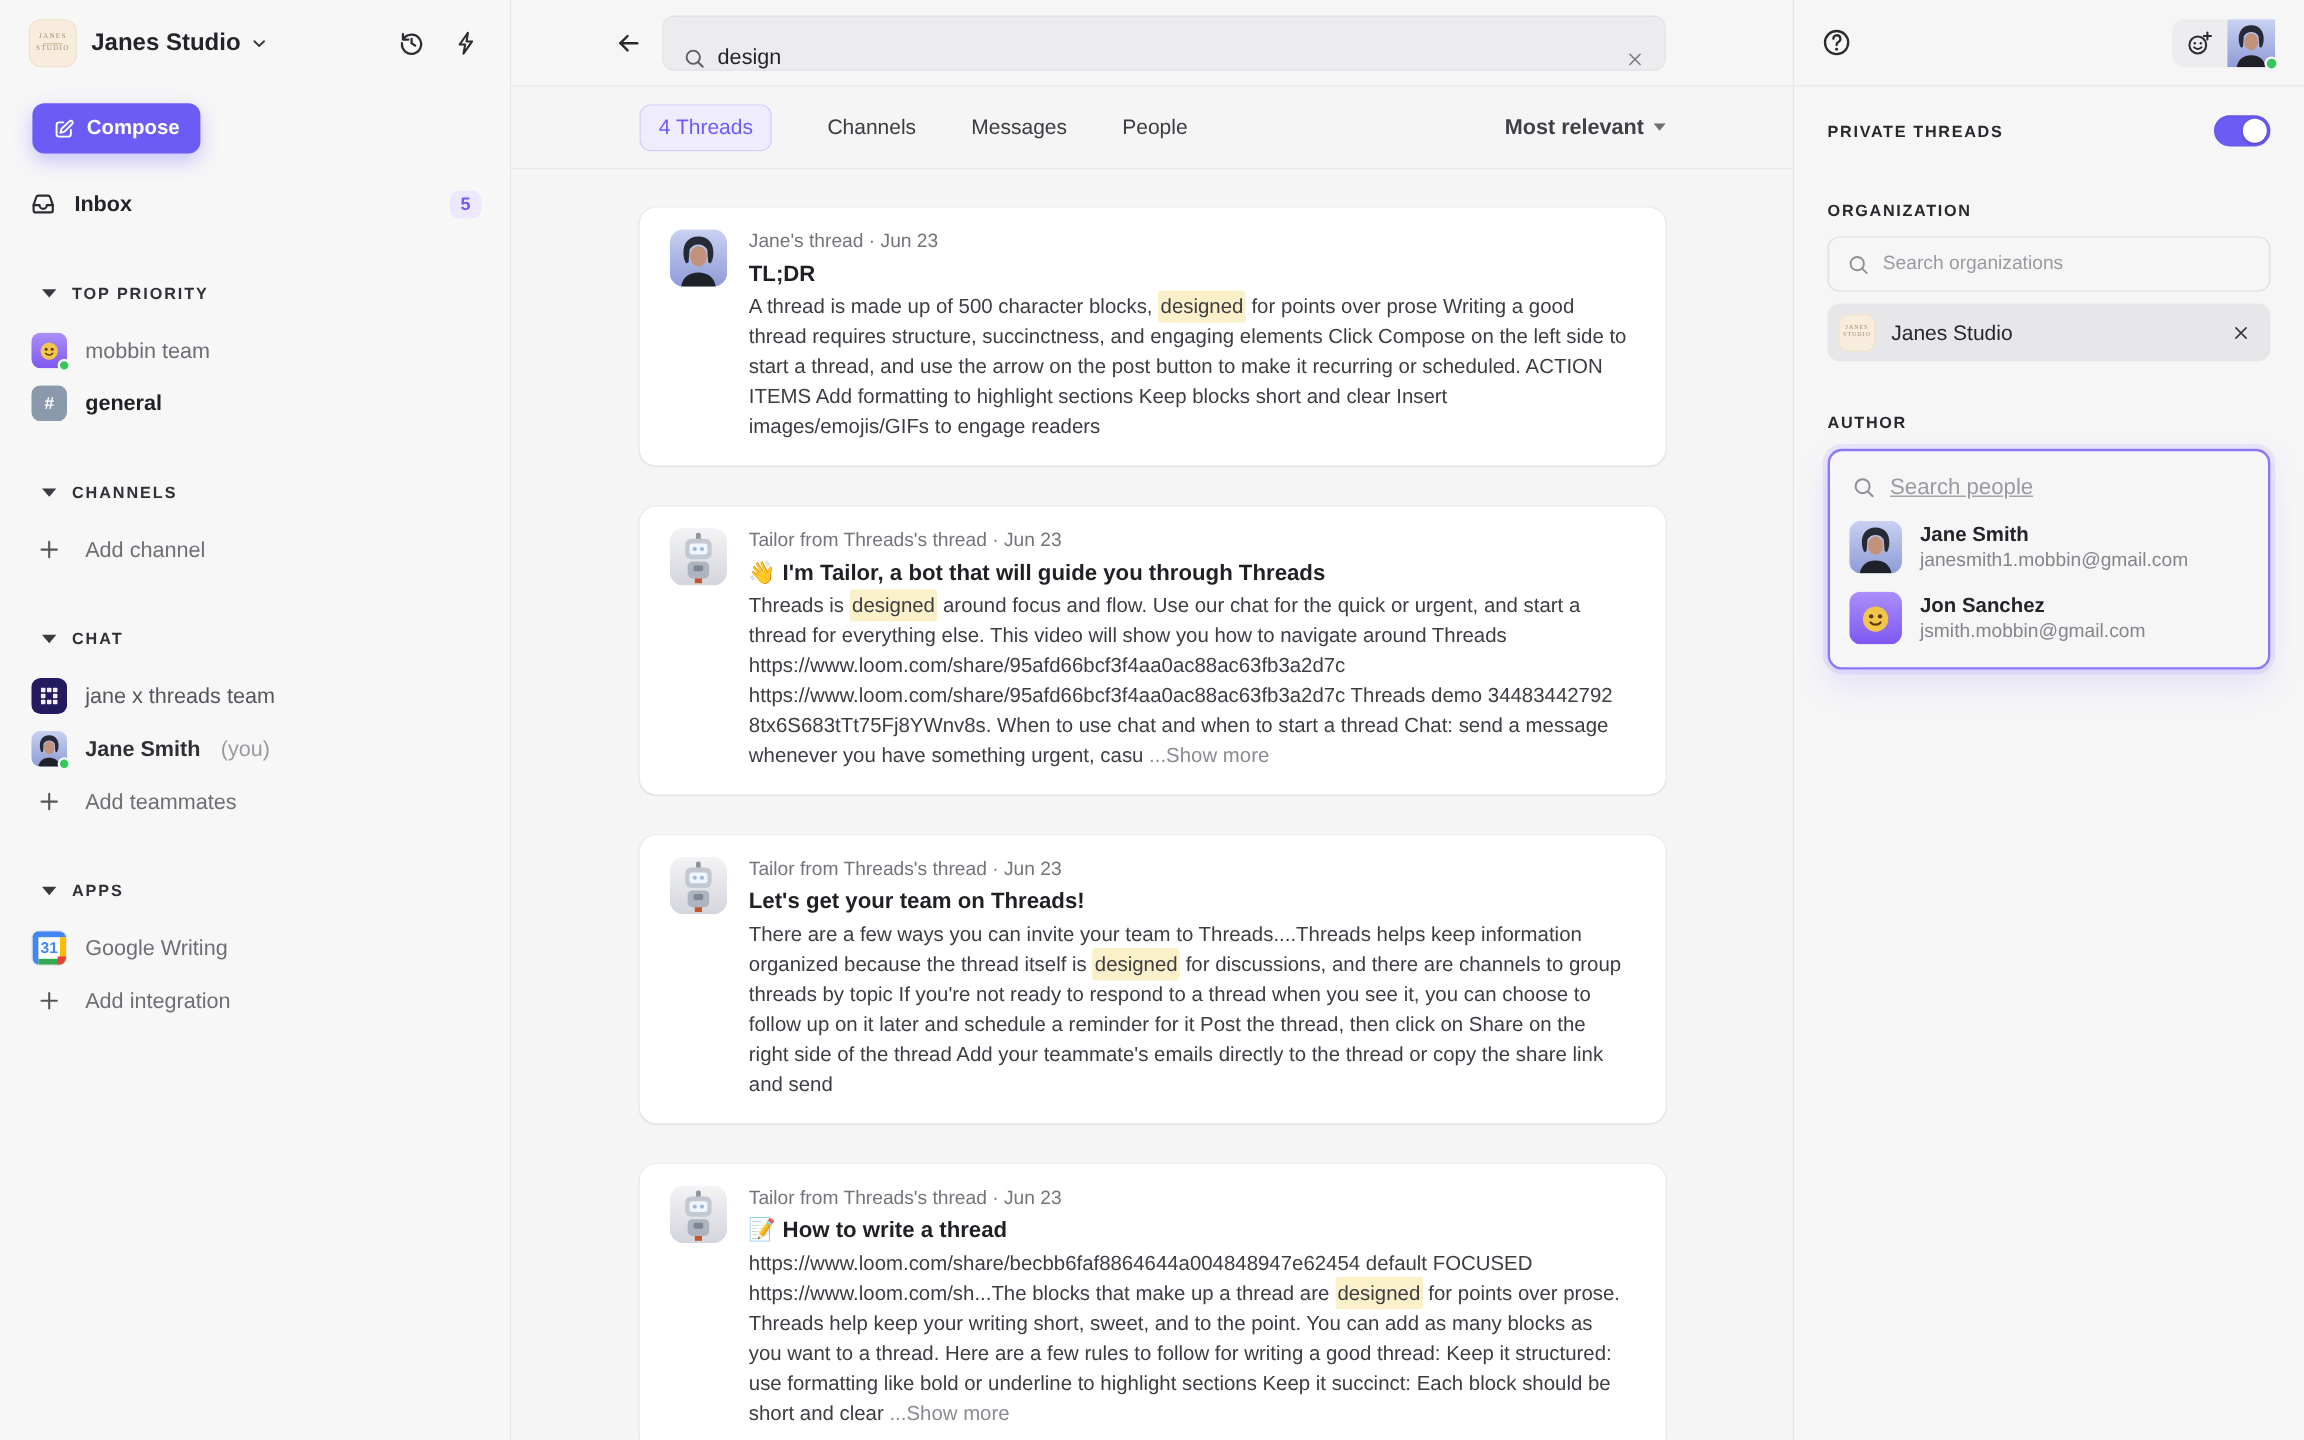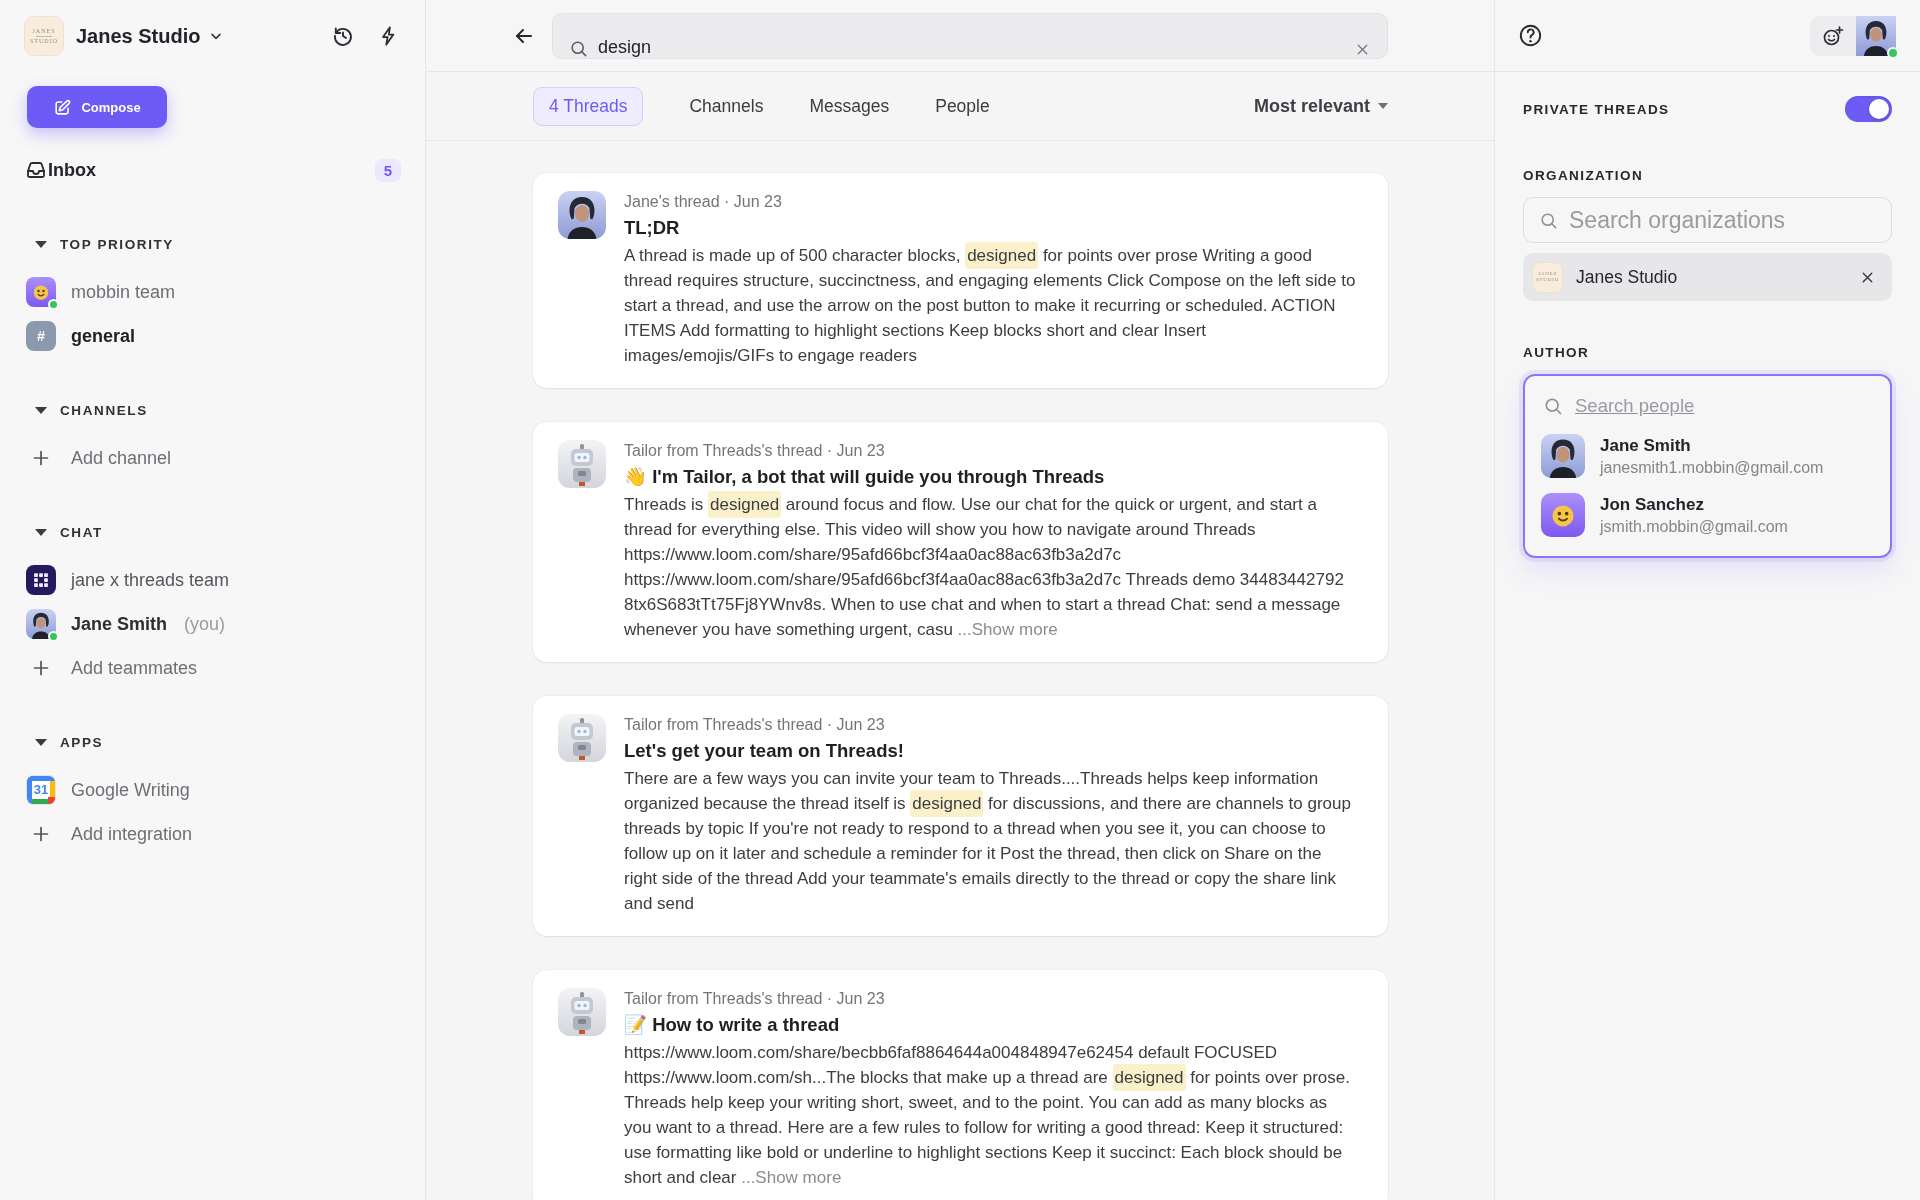--- a/index.html
+++ b/index.html
@@ -25,27 +25,27 @@
   .ws-logo span { font-size:6px; letter-spacing:1px; line-height:7px; }
   .ws-logo .rule { width:16px; border-top:1px solid #CBBB9C; margin:1px 0; }
   .ws-name { font-size:20px; font-weight:700; margin-left:12px; white-space:nowrap; }
   .ws-chevron { margin-left:8px; color:#3A3A40; display:flex; }
   .hdr-icons { margin-left:auto; display:flex; gap:14px; color:#2B2B31; }
   .icon-btn { width:32px; height:32px; display:flex; align-items:center; justify-content:center; border-radius:8px; cursor:pointer; }
 
   .compose-btn {
     margin:14px 0 0 27px; width:140px; height:42px; border-radius:10px;
     background:#6C5CF5; color:#FFF; display:flex; align-items:center; justify-content:center;
-    gap:9px; font-size:13px; font-weight:700; border:none; cursor:pointer;
+    gap:9px; font-size:17px; font-weight:700; border:none; cursor:pointer;
     box-shadow:0 6px 16px rgba(108,92,245,.35);
     text-align:center;
   }
 
   .nav { margin-top:20px; }
-  .nav-row { height:44px; display:flex; align-items:center; padding:0 24px; 
+  .nav-row { height:44px; display:flex; align-items:center; padding:0 24px; gap:14px;
     font-size:18px; font-weight:700; color:#232329; cursor:pointer; }
   .nav-row .nicon { width:24px; display:flex; color:#2B2B31; }
   .badge { margin-left:auto; background:#ECE9FE; color:#6C5CF5; font-size:15px; font-weight:700;
     padding:3px 9px; border-radius:7px; }
 
   .sec-header { margin-top:32px; height:40px; display:flex; align-items:center; gap:13px;
     padding:0 24px 0 35px; font-size:13.5px; font-weight:700; letter-spacing:1.6px; color:#303036; cursor:pointer; }
   .tri { width:0; height:0; border-left:6px solid transparent; border-right:6px solid transparent; border-top:7px solid #3A3A40; }
   .sec-list { margin-top:6px; }
   .item-row { height:44px; display:flex; align-items:center; gap:15px; padding:0 24px 0 26px;
@@ -126,21 +126,21 @@
   .filter-row { display:flex; align-items:center; justify-content:space-between; margin-top:2px; }
   .flabel { font-size:13.5px; font-weight:700; letter-spacing:1.4px; color:#27272C; }
   .toggle { width:47px; height:26px; border-radius:13px; background:#6C5CF5; position:relative; cursor:pointer;
     box-shadow:inset 0 1px 2px rgba(0,0,0,.1); }
   .toggle .knob { position:absolute; top:3px; right:3px; width:20px; height:20px; border-radius:50%;
     background:#FFF; box-shadow:0 1px 3px rgba(0,0,0,.25); }
 
   .org-label { margin-top:46px; }
   .field { margin-top:14px; height:46px; border:1px solid #DCDCE0; border-radius:10px;
     display:flex; align-items:center; gap:11px; padding:0 15px; color:#8F8F96; background:transparent; }
-  .field input { flex:1; border:none; outline:none; background:transparent; font-size:23px;
+  .field input { flex:1; border:none; outline:none; background:transparent; font-size:16px;
     color:#232329; font-family:inherit; }
   .field input::placeholder, .abox input::placeholder { color:#9A9AA1; opacity:1; }
 
   .chip { margin-top:10px; height:48px; background:#E7E7EA; border-radius:10px;
     display:flex; align-items:center; padding:0 16px 0 9px; }
   .chip-logo { width:31px; height:31px; border-radius:8px; background:#F8EDDC; border:1px solid #EFE2CC;
     display:flex; flex-direction:column; align-items:center; justify-content:center;
     font-family:"Liberation Serif", serif; color:#A08F72; flex-shrink:0; }
   .chip-logo span { font-size:5px; letter-spacing:.8px; line-height:6px; }
   .chip-label { font-size:17.5px; color:#26262B; margin-left:13px; }

